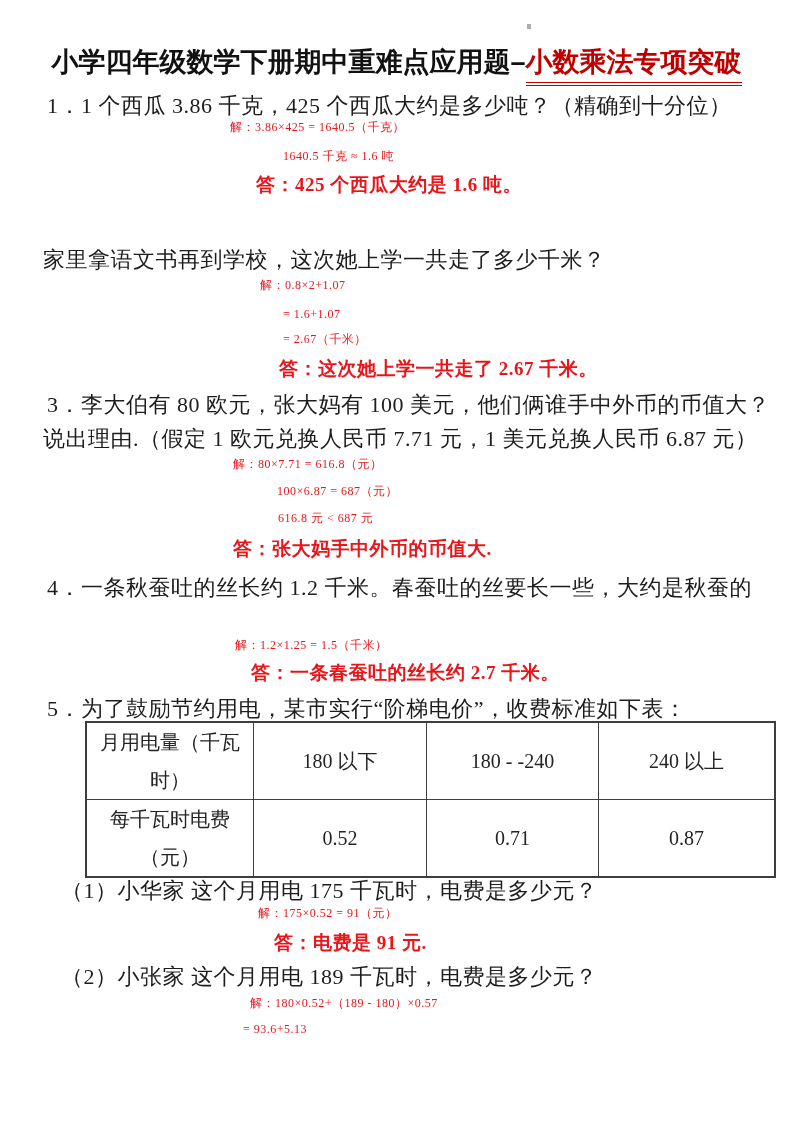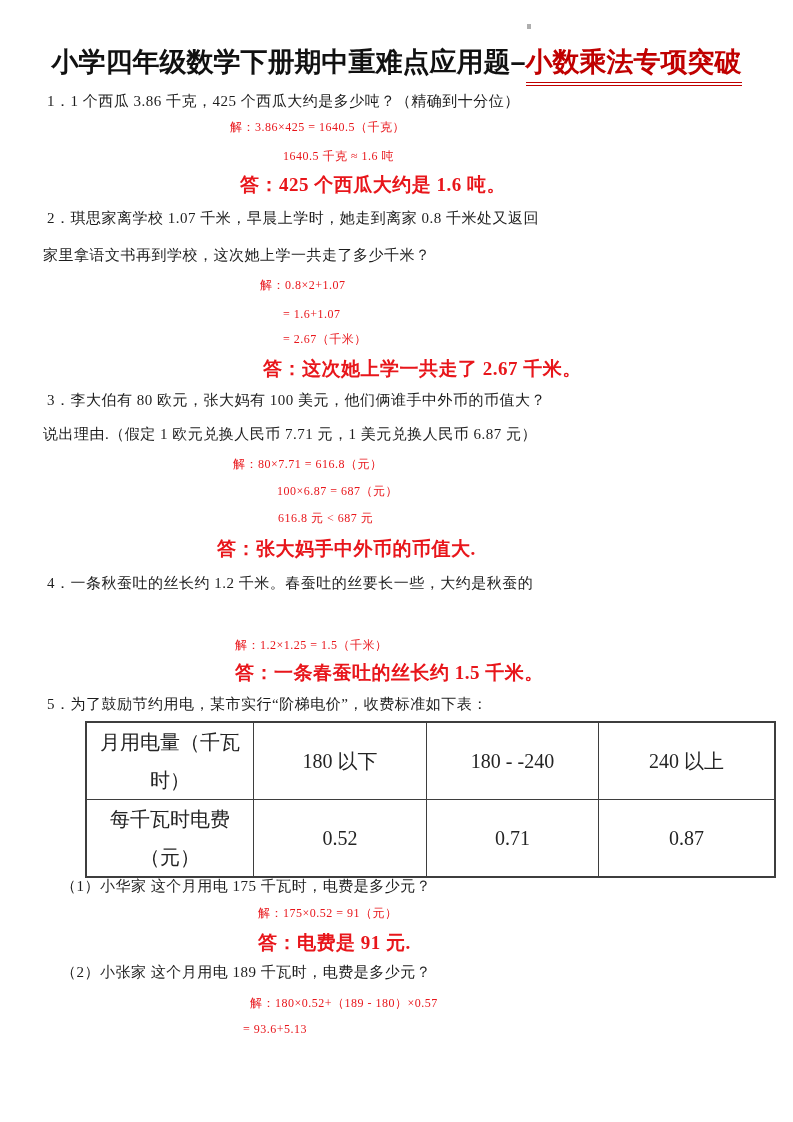--- a/index.html
+++ b/index.html
@@ -12,29 +12,29 @@
     font-family:"Liberation Sans","DejaVu Sans",sans-serif;
     font-size:27px;font-weight:bold;color:#111111;letter-spacing:0px;white-space:nowrap;
   }
   .title-red{
     color:var(--title-red);
     border-bottom:4px double var(--title-red);
     padding-bottom:5px;
   }
   .q{
     position:absolute;white-space:nowrap;
-    font-size:15px;line-height:1.4;color:var(--text);letter-spacing:0.5px;
+    font-size:22px;line-height:1.4;color:var(--text);letter-spacing:0.5px;
   }
   .sol{
     position:absolute;white-space:nowrap;
     font-size:12px;line-height:1.3;color:var(--solution-red);letter-spacing:0.5px;
   }
   .ans{
     position:absolute;white-space:nowrap;
-    font-size:19px;line-height:1.3;color:var(--solution-red);font-weight:700;letter-spacing:0.5px;
+    font-size:19px;line-height:1.3;color:var(--solution-red);font-weight:700;letter-spacing:0.5px;margin-left:16px;
   }
   .rate-table{
     position:absolute;left:85px;top:721px;width:652px;
     border-collapse:collapse;table-layout:fixed;
     border:2px solid var(--table-border);
   }
   .rate-table td{
     border:1.5px solid var(--table-border);
     text-align:center;vertical-align:middle;
     font-size:20px;line-height:38px;color:#242424;padding:0 4px;
@@ -50,37 +50,36 @@
 
   <div class="speck"></div>
 
   <h1 class="title"><span>小学四年级数学下册期中重难点应用题–</span><span class="title-red">小数乘法专项突破</span></h1>
 
   <div class="q" style="left:47px;top:91px">1．1 个西瓜 3.86 千克，425 个西瓜大约是多少吨？（精确到十分位）</div>
   <div class="sol" style="left:230px;top:120px">解：3.86×425 = 1640.5（千克）</div>
   <div class="sol" style="left:283px;top:149px">1640.5 千克 ≈ 1.6 吨</div>
   <div class="ans" style="left:240px;top:173px">答：425 个西瓜大约是 1.6 吨。</div>
 
-  <div class="q" style="left:47px;top:208px">2．琪思家离学校 1.07 千米，早晨上学时，她走到离家 0.8 千米处又返回</div>
   <div class="q" style="left:43px;top:245px">家里拿语文书再到学校，这次她上学一共走了多少千米？</div>
   <div class="sol" style="left:260px;top:278px">解：0.8×2+1.07</div>
   <div class="sol" style="left:283px;top:307px">= 1.6+1.07</div>
   <div class="sol" style="left:283px;top:332px">= 2.67（千米）</div>
   <div class="ans" style="left:263px;top:357px">答：这次她上学一共走了 2.67 千米。</div>
 
   <div class="q" style="left:47px;top:390px">3．李大伯有 80 欧元，张大妈有 100 美元，他们俩谁手中外币的币值大？</div>
   <div class="q" style="left:43px;top:424px">说出理由.（假定 1 欧元兑换人民币 7.71 元，1 美元兑换人民币 6.87 元）</div>
   <div class="sol" style="left:233px;top:457px">解：80×7.71 = 616.8（元）</div>
   <div class="sol" style="left:277px;top:484px">100×6.87 = 687（元）</div>
   <div class="sol" style="left:278px;top:511px">616.8 元 &lt; 687 元</div>
   <div class="ans" style="left:217px;top:537px">答：张大妈手中外币的币值大.</div>
 
   <div class="q" style="left:47px;top:573px">4．一条秋蚕吐的丝长约 1.2 千米。春蚕吐的丝要长一些，大约是秋蚕的</div>
   <div class="sol" style="left:235px;top:638px">解：1.2×1.25 = 1.5（千米）</div>
-  <div class="ans" style="left:235px;top:661px">答：一条春蚕吐的丝长约 1.5 千米。</div>
+  <div class="ans" style="left:235px;top:661px">答：一条春蚕吐的丝长约 2.7 千米。</div>
 
   <div class="q" style="left:47px;top:694px">5．为了鼓励节约用电，某市实行“阶梯电价”，收费标准如下表：</div>
 
   <table class="rate-table">
     <tbody>
         <tr>
       <td style="width:158px;height:72px">月用电量（千瓦时）</td>
       <td style="width:164px">180 以下</td>
       <td style="width:163px">180 - -240</td>
       <td style="width:167px">240 以上</td>

